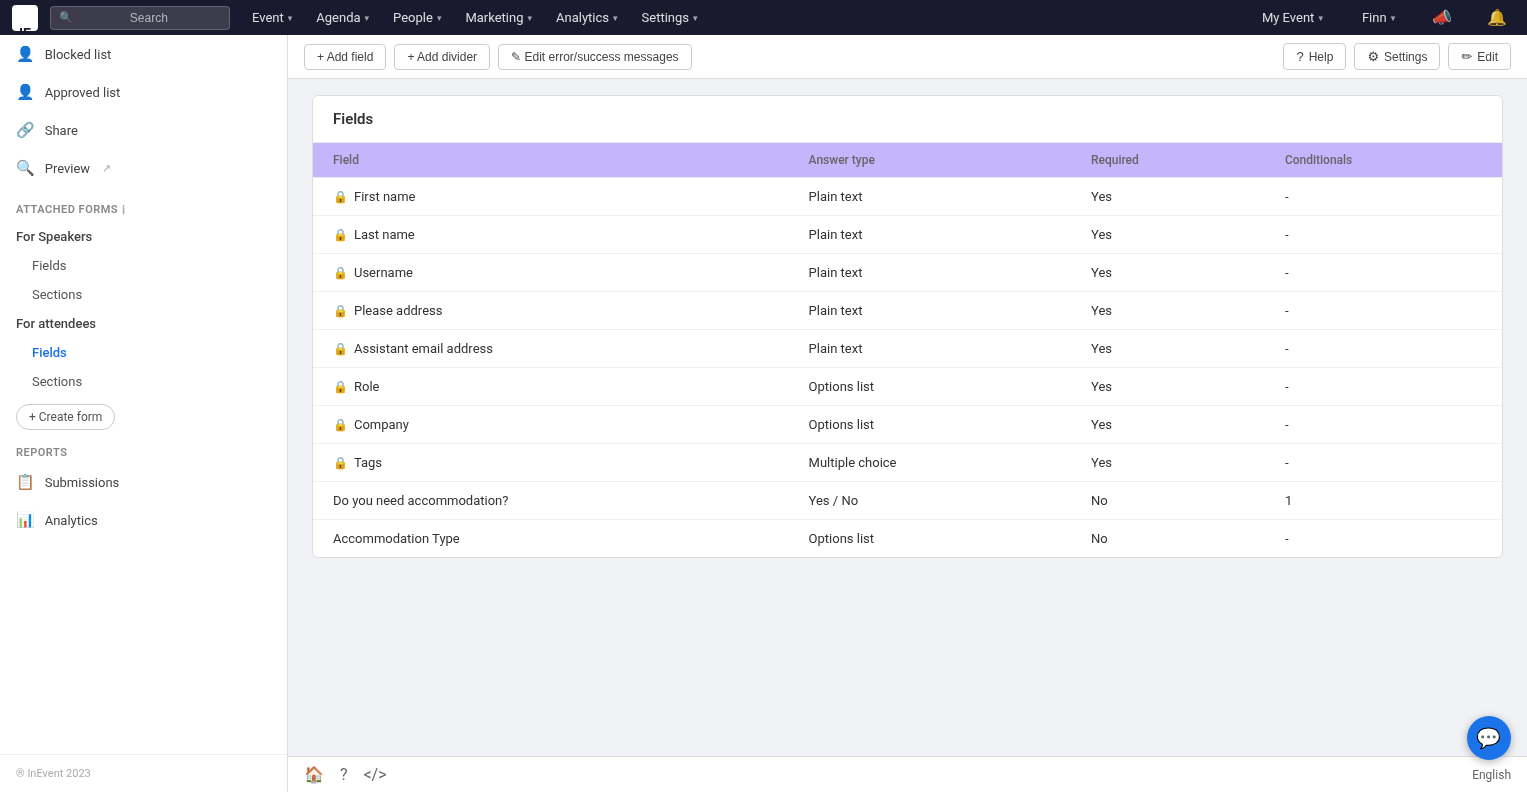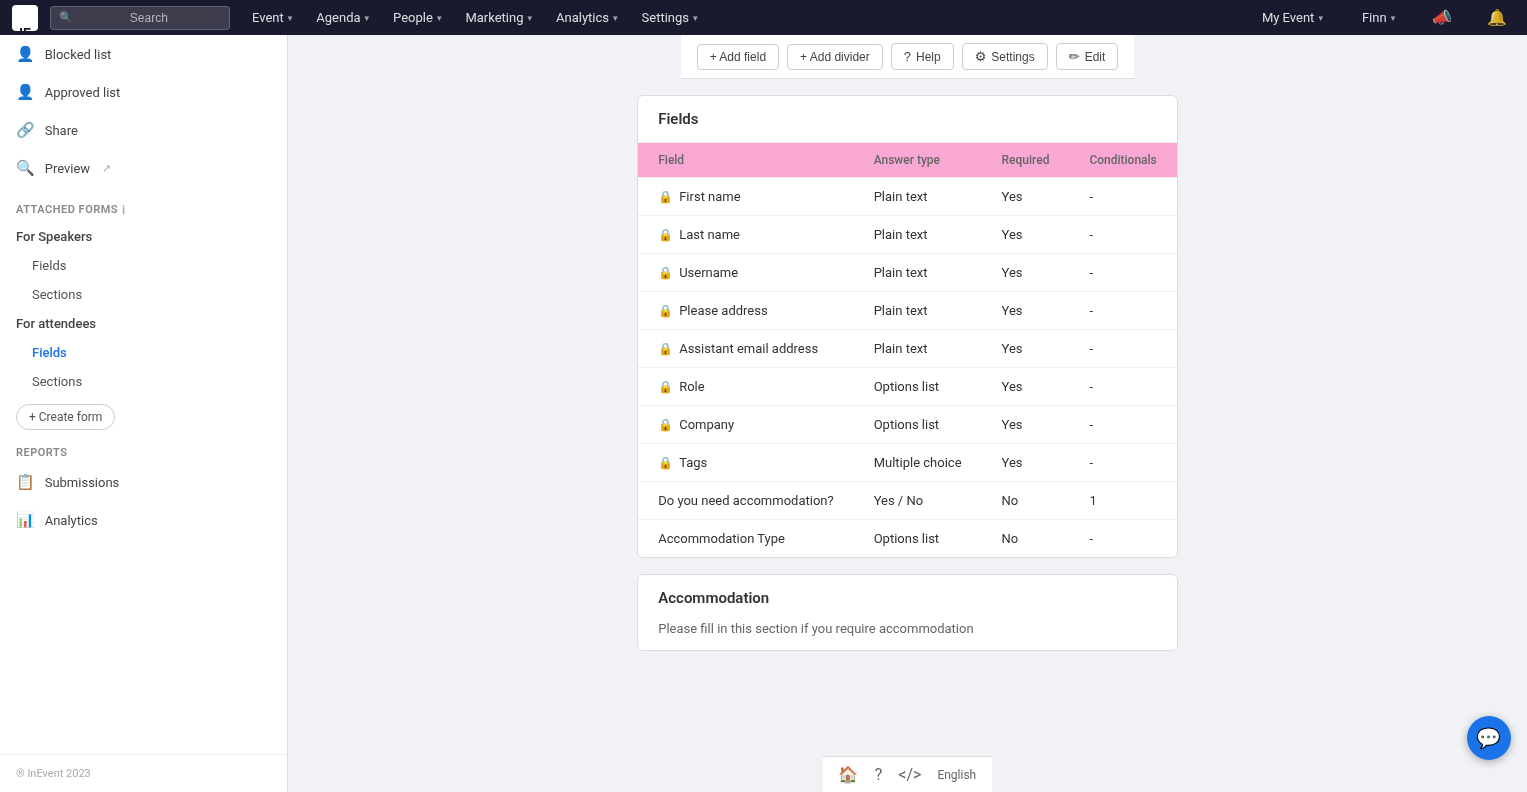--- a/index.html
+++ b/index.html
@@ -67,21 +67,21 @@
     .sidebar-parent { padding: 7px 16px; color: #444; cursor: pointer; font-size: 13px; font-weight: 500; }
     .create-form-btn {
       margin: 8px 16px; border: 1px solid #ccc; border-radius: 16px; padding: 5px 12px;
       display: inline-flex; align-items: center; gap: 4px; font-size: 12px; color: #555;
       cursor: pointer; width: fit-content;
     }
     .reports-section { padding-top: 8px; }
     .sidebar-footer { margin-top: auto; padding: 12px 16px; font-size: 11px; color: #aaa; border-top: 1px solid #eee; }
 
     
-    .content-area { flex: 1; display: flex; flex-direction: column; overflow: hidden; align-items: center; }
+    .content-area { flex: 1; display: flex; flex-direction: column; overflow: hidden; }
 
     
     .toolbar {
       background: #fff; border-bottom: 1px solid #ddd; padding: 8px 16px;
       display: flex; align-items: center; gap: 8px; flex-shrink: 0;
     }
     .toolbar-btn {
       display: flex; align-items: center; gap: 5px; padding: 5px 12px;
       border: 1px solid #ccc; border-radius: 4px; background: #fff;
       color: #444; font-size: 12px; cursor: pointer; white-space: nowrap;
@@ -100,21 +100,21 @@
     .card {
       background: #fff; border: 1px solid #ddd; border-radius: 6px; margin-bottom: 16px;
     }
     .card-header {
       padding: 14px 20px; font-size: 15px; font-weight: 600; color: #333;
       border-bottom: 1px solid #eee;
     }
     .fields-table { width: 100%; border-collapse: collapse; }
     .fields-table th {
       text-align: left; padding: 10px 20px; font-size: 12px; color: #666;
-      font-weight: 500; border-bottom: 1px solid #eee; background: #f9a8d4;
+      font-weight: 500; border-bottom: 1px solid #eee; background: #c4b5fd;
     }
     .fields-table td {
       padding: 11px 20px; font-size: 13px; color: #333; border-bottom: 1px solid #f0f0f0;
     }
     .fields-table tr:last-child td { border-bottom: none; }
     .lock-icon { color: #999; font-size: 12px; margin-right: 6px; }
     .field-name-cell { display: flex; align-items: center; }
 
     
     .accommodation-header {
@@ -247,20 +247,23 @@
   </aside>
 
   <div class="content-area">
 
     <div class="toolbar">
       <button class="toolbar-btn">
         <span>+ Add field</span>
       </button>
       <button class="toolbar-btn">
         <span>+ Add divider</span>
+      </button>
+      <button class="toolbar-btn">
+        <span>✎ Edit error/success messages</span>
       </button>
       <div class="toolbar-right">
         <button class="toolbar-right-btn">
           <span style="font-size:13px;">?</span>
           <span>Help</span>
         </button>
         <button class="toolbar-right-btn">
           <span style="font-size:13px;">⚙</span>
           <span>Settings</span>
         </button>
@@ -394,28 +397,20 @@
         </div>
       </td>
       <td>Options list</td>
       <td>No</td>
       <td>-</td>
     </tr>
             </tbody>
         </table>
       </div>
 
-      <div class="card">
-        <div class="accommodation-header">
-          <span>Accommodation</span>
-        </div>
-        <div class="accommodation-desc">
-          <span>Please fill in this section if you require accommodation</span>
-        </div>
-      </div>
 
     </div>
 
     <div class="bottom-bar">
       <div class="bottom-bar-icons">
         <span class="bottom-icon">🏠</span>
         <span class="bottom-icon">?</span>
         <span class="bottom-icon">&lt;/&gt;</span>
       </div>
       <span style="cursor:pointer;">English</span>

